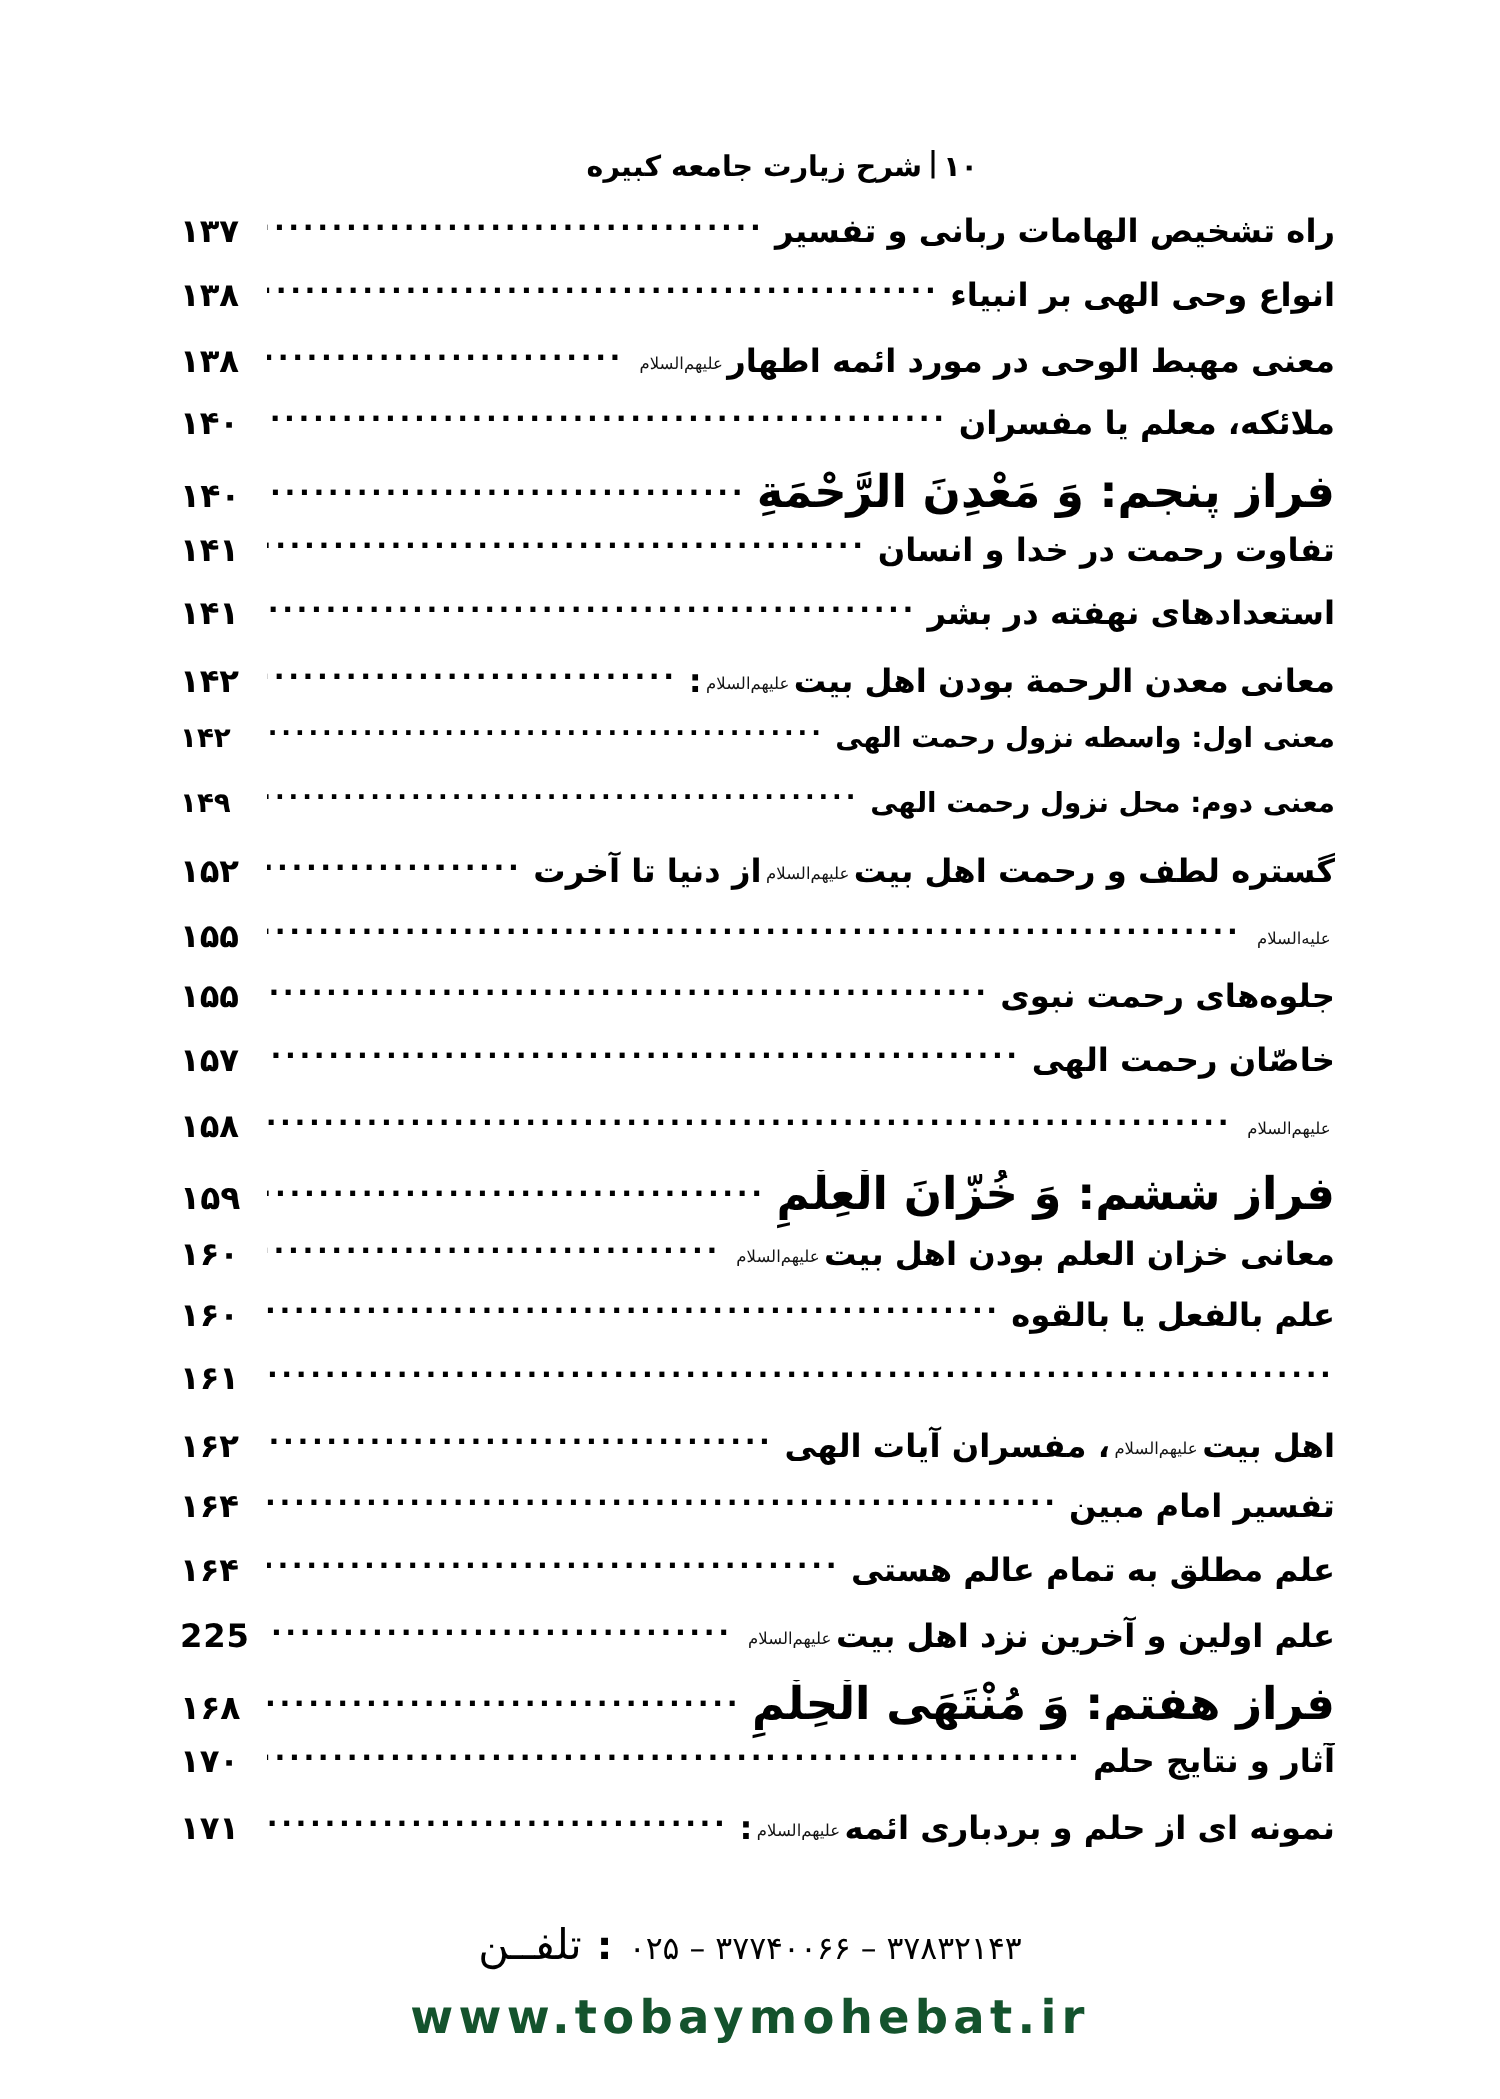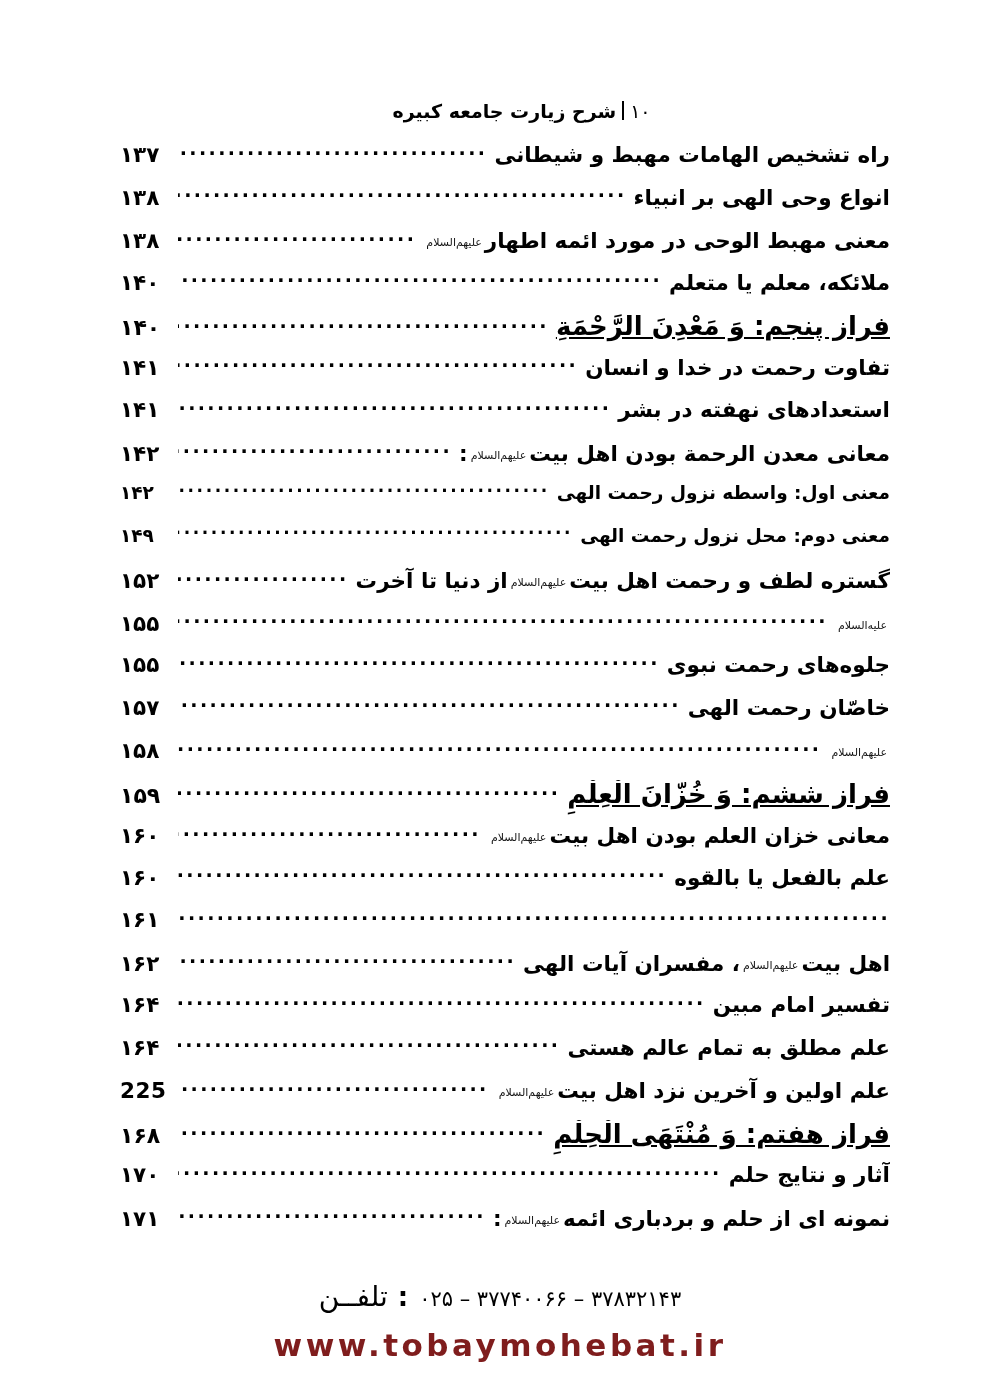--- a/index.html
+++ b/index.html
@@ -43,21 +43,21 @@
     display: flex;
     flex-direction: row;
     align-items: baseline;
     font-size: 19px;
     font-weight: 700;
     letter-spacing: 0px;
     transform: translateX(24px);
   }
   .header-folio {
     font-size: 19px;
-    font-weight: 400;
+    font-weight: 700;
     padding: 0 5px 0 0;
     margin-top: 20px;
   }
   .header-rule {
     display: inline-block;
     width: 2px;
     height: 19px;
     background: #000;
     margin: 0 6px;
     position: relative;
@@ -102,23 +102,22 @@
 
   
   .toc-row.level2 .toc-title {
     font-size: 18.5px;
     font-weight: 600;
   }
   .toc-row.level2 { height: 42.5px; }
 
   
   .toc-row.faraz .toc-title {
-    font-size: 26px;
+    font-size: 30px;
     font-weight: 800;
-    text-decoration: underline;
   }
 
   .toc-leader {
     flex: 1 1 auto;
     min-width: 10px;
     position: relative;
     height: 1em;
     overflow: hidden;
   }
   .toc-leader::before {
@@ -200,41 +199,41 @@
     font-weight: 500;
     letter-spacing: 2px;
     direction: ltr;
     unicode-bidi: embed;
   }
   .footer-site {
     direction: ltr;
     font-size: 31px;
     font-weight: 700;
     letter-spacing: 3.5px;
-    color: #7f1d1d;
+    color: #14532d;
     white-space: nowrap;
   }
 </style>
 </head>
 <body>
 
 <div class="page">
 
   <div class="page-header">
     <div class="header-inner">
       <span class="header-folio">۱۰</span>
       <span class="header-rule"></span>
       <span class="header-title">شرح زیارت جامعه کبیره</span>
     </div>
   </div>
 
   <div class="toc">
       <div class="toc-row level1">
         <span class="toc-title">
-          <span>راه تشخیص الهامات مهبط و شیطانی</span>
+          <span>راه تشخیص الهامات ربانی و تفسیر</span>
         </span>
         <span class="toc-leader"></span>
         <span class="toc-page">۱۳۷</span>
       </div>
       <div class="toc-row level1">
         <span class="toc-title">
           <span>انواع وحی الهی بر انبیاء</span>
         </span>
         <span class="toc-leader"></span>
         <span class="toc-page">۱۳۸</span>
@@ -242,21 +241,21 @@
       <div class="toc-row level1">
         <span class="toc-title">
           <span>معنی مهبط الوحی در مورد ائمه اطهار</span>
           <span class="honorific">علیهم‌السلام</span>
         </span>
         <span class="toc-leader"></span>
         <span class="toc-page">۱۳۸</span>
       </div>
       <div class="toc-row level1">
         <span class="toc-title">
-          <span>ملائکه، معلم یا متعلم</span>
+          <span>ملائکه، معلم یا مفسران</span>
         </span>
         <span class="toc-leader"></span>
         <span class="toc-page">۱۴۰</span>
       </div>
       <div class="toc-row level1 faraz">
         <span class="toc-title">
           <span>فراز پنجم: وَ مَعْدِنَ الرَّحْمَةِ</span>
         </span>
         <span class="toc-leader"></span>
         <span class="toc-page">۱۴۰</span>

